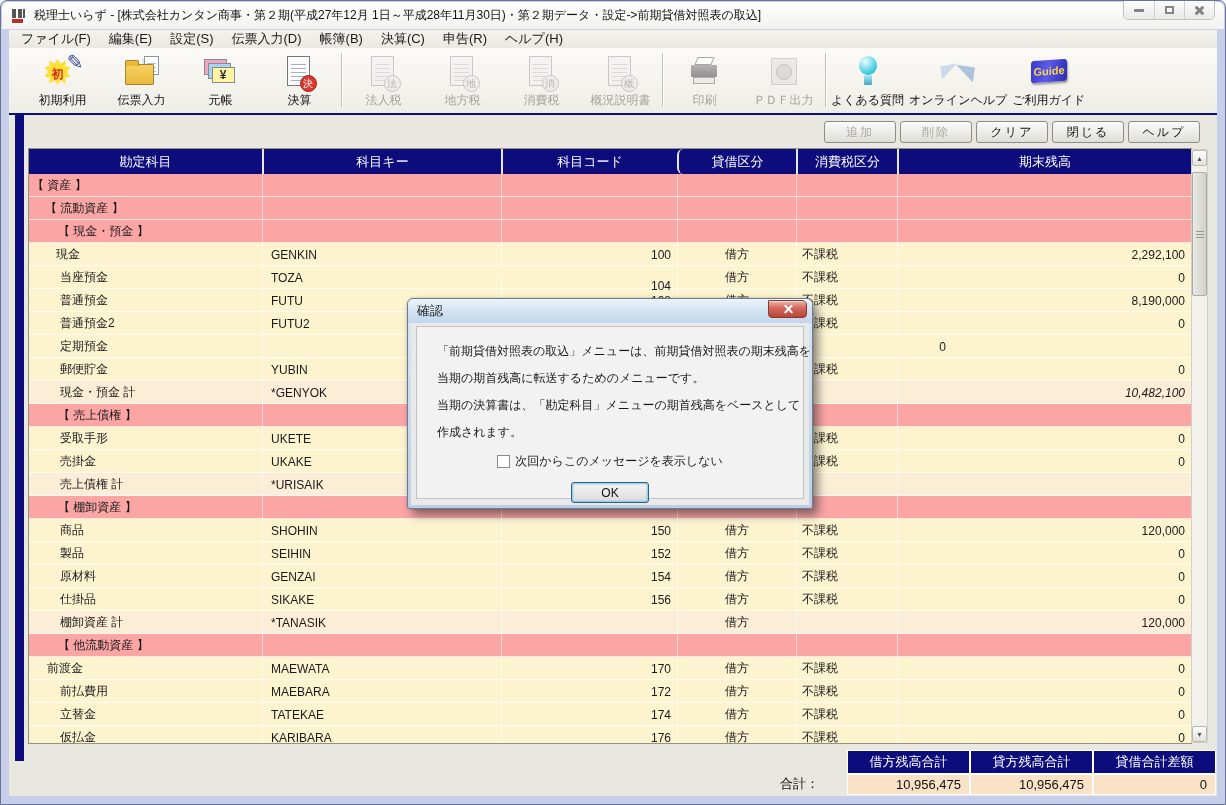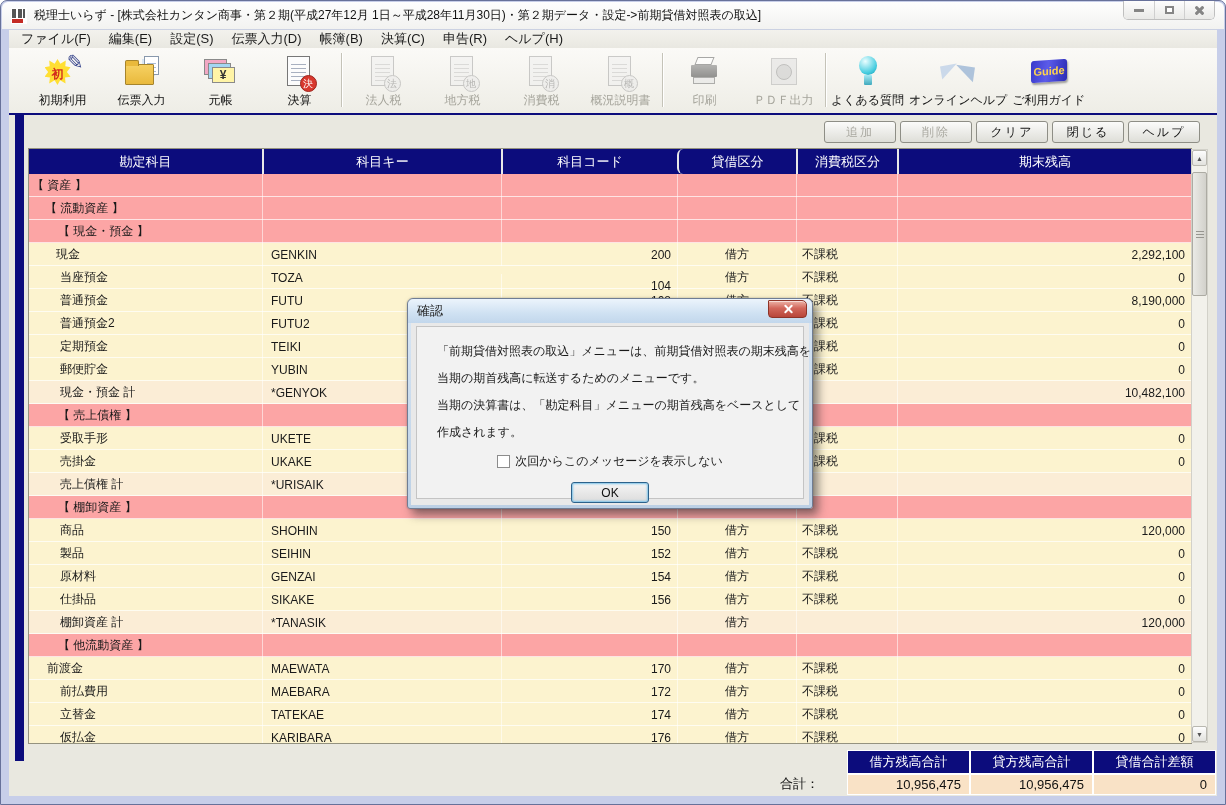--- a/index.html
+++ b/index.html
@@ -291,21 +291,21 @@
             <div class="td name" style="width: 233px; padding-left: 29px;">【 現金・預金 】</div>
             <div class="td key" style="width: 239px;"></div>
             <div class="td code" style="width: 176px;"></div>
             <div class="td dc" style="width: 119px;"></div>
             <div class="td tax" style="width: 101px;"></div>
             <div class="td amt" style="width: 294px;"></div>
           </div>
           <div class="tr data">
             <div class="td name" style="width: 233px; padding-left: 27px;">現金</div>
             <div class="td key" style="width: 239px;">GENKIN</div>
-            <div class="td code" style="width: 176px;">200</div>
+            <div class="td code" style="width: 176px;">100</div>
             <div class="td dc" style="width: 119px;">借方</div>
             <div class="td tax" style="width: 101px;">不課税</div>
             <div class="td amt" style="width: 294px;">2,292,100</div>
           </div>
           <div class="tr data">
             <div class="td name" style="width: 233px; padding-left: 31px;">当座預金</div>
             <div class="td key" style="width: 239px;">TOZA</div>
             <div class="td code" style="width: 176px; margin-top: 8px;">104</div>
             <div class="td dc" style="width: 119px;">借方</div>
             <div class="td tax" style="width: 101px;">不課税</div>
@@ -322,41 +322,40 @@
           <div class="tr data">
             <div class="td name" style="width: 233px; padding-left: 31px;">普通預金2</div>
             <div class="td key" style="width: 239px;">FUTU2</div>
             <div class="td code" style="width: 176px;"></div>
             <div class="td dc" style="width: 119px;"></div>
             <div class="td tax" style="width: 101px;">不課税</div>
             <div class="td amt" style="width: 294px;">0</div>
           </div>
           <div class="tr data">
             <div class="td name" style="width: 233px; padding-left: 31px;">定期預金</div>
-            <div class="td key" style="width: 239px;">TEIKI</div>
             <div class="td code" style="width: 176px;"></div>
             <div class="td dc" style="width: 119px;"></div>
             <div class="td tax" style="width: 101px;">不課税</div>
             <div class="td amt" style="width: 294px;">0</div>
           </div>
           <div class="tr data">
             <div class="td name" style="width: 233px; padding-left: 31px;">郵便貯金</div>
             <div class="td key" style="width: 239px;">YUBIN</div>
             <div class="td code" style="width: 176px;"></div>
             <div class="td dc" style="width: 119px;"></div>
             <div class="td tax" style="width: 101px;">不課税</div>
             <div class="td amt" style="width: 294px;">0</div>
           </div>
           <div class="tr total">
             <div class="td name" style="width: 233px; padding-left: 31px;">現金・預金 計</div>
             <div class="td key" style="width: 239px;">*GENYOK</div>
             <div class="td code" style="width: 176px;"></div>
             <div class="td dc" style="width: 119px;"></div>
             <div class="td tax" style="width: 101px;"></div>
-            <div class="td amt" style="width: 294px;">10,482,100</div>
+            <div class="td amt" style="width: 294px; font-style: italic;">10,482,100</div>
           </div>
           <div class="tr cat3">
             <div class="td name" style="width: 233px; padding-left: 29px;">【 売上債権 】</div>
             <div class="td key" style="width: 239px;"></div>
             <div class="td code" style="width: 176px;"></div>
             <div class="td dc" style="width: 119px;"></div>
             <div class="td tax" style="width: 101px;"></div>
             <div class="td amt" style="width: 294px;"></div>
           </div>
           <div class="tr data">

